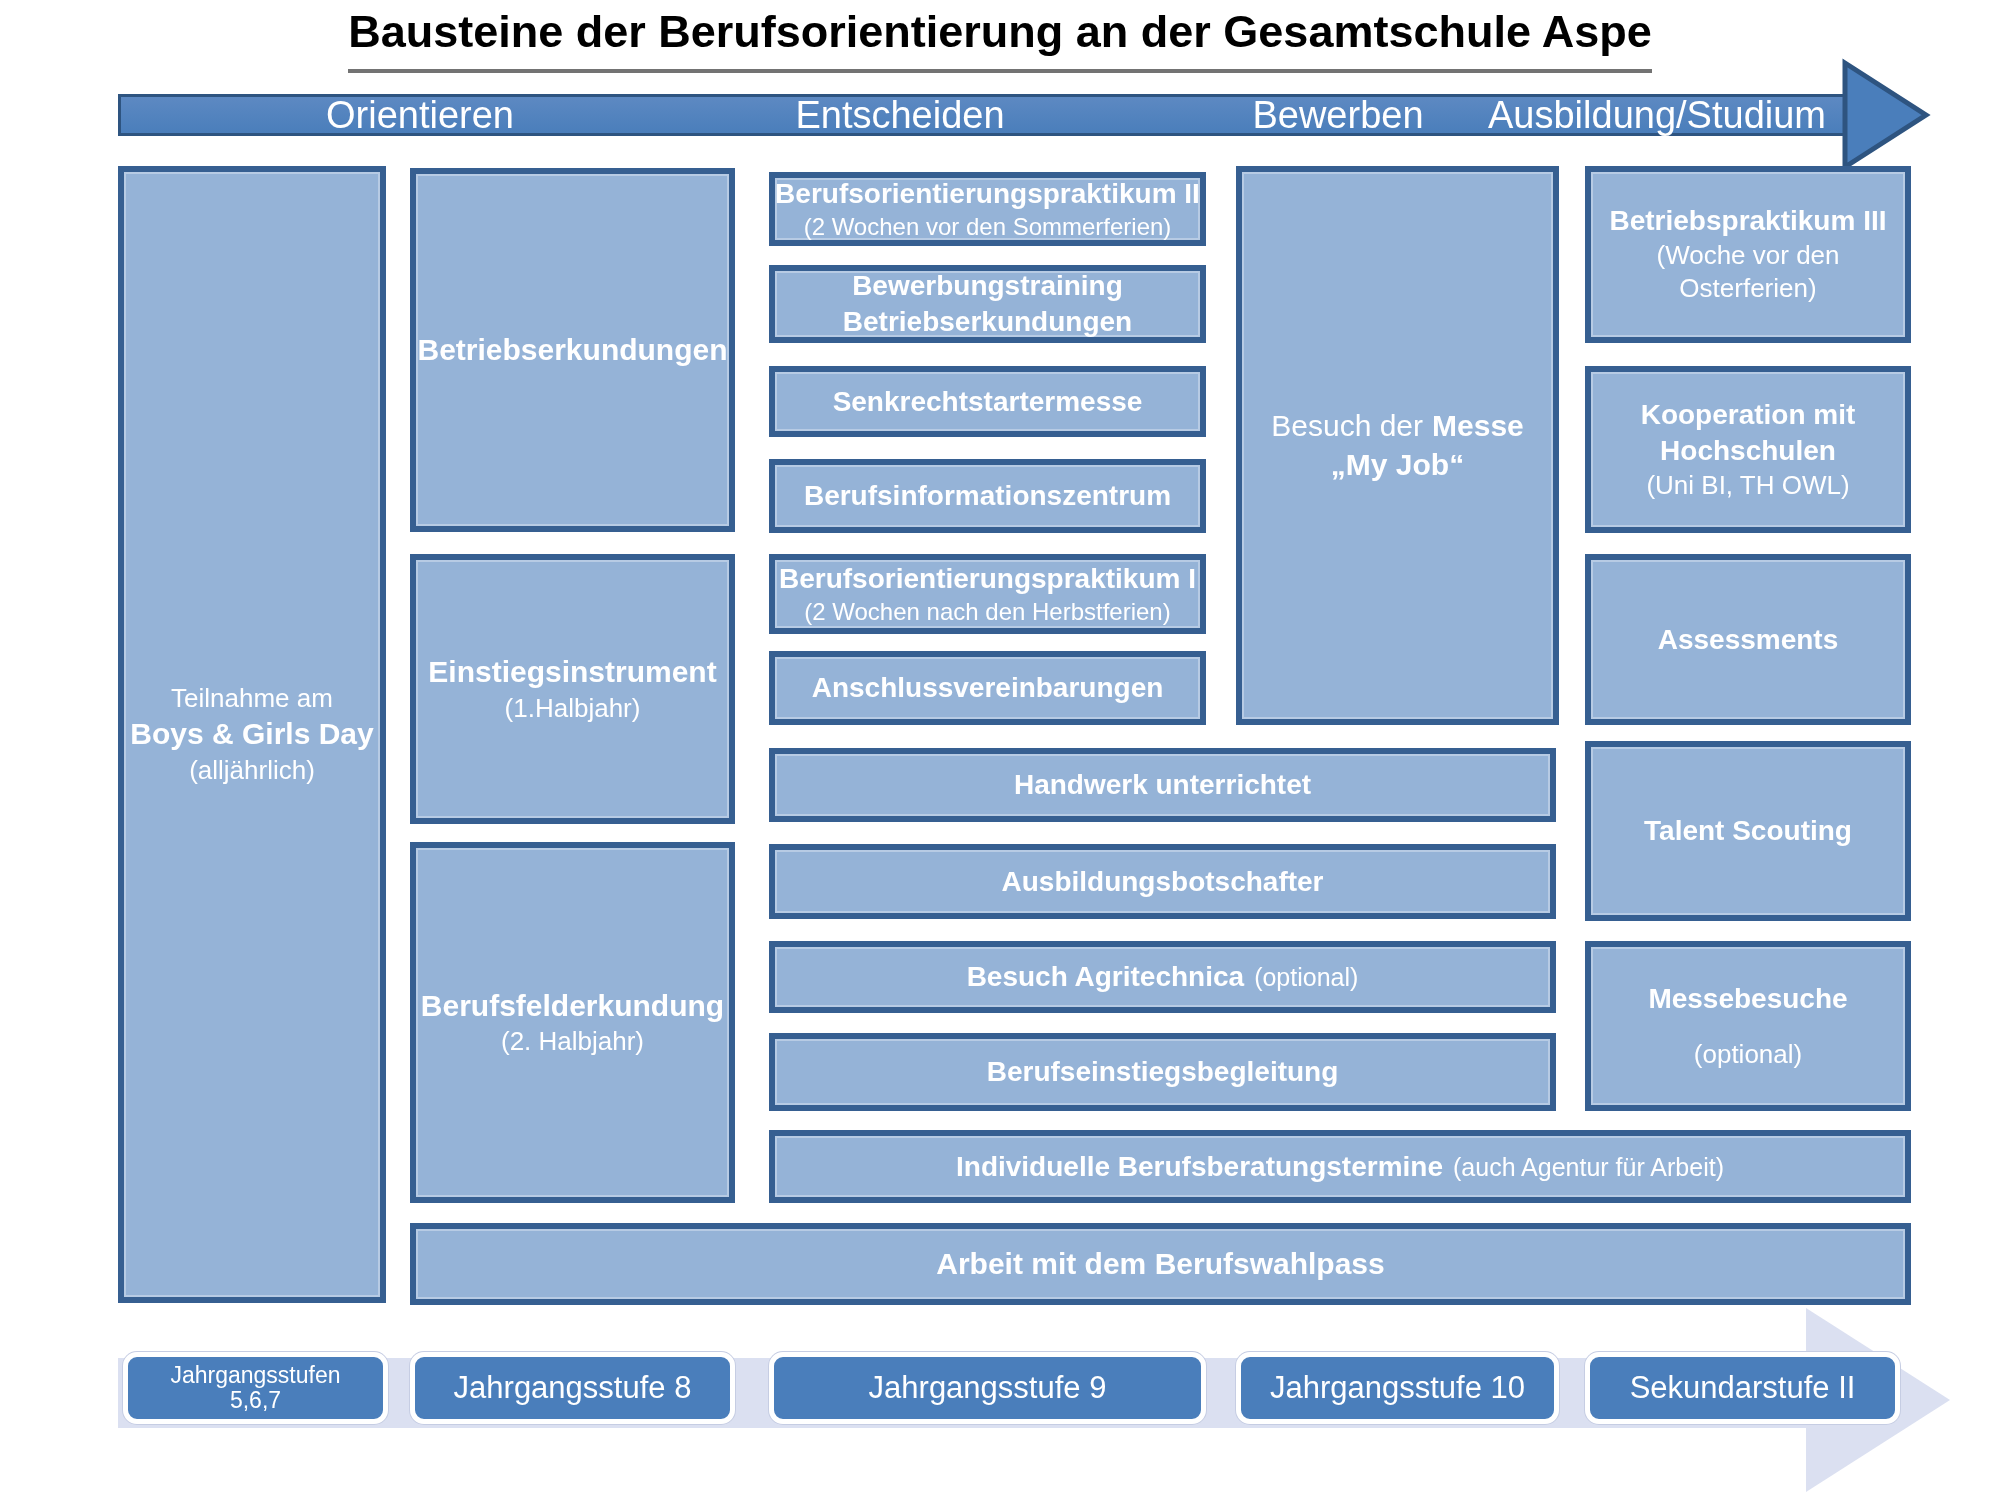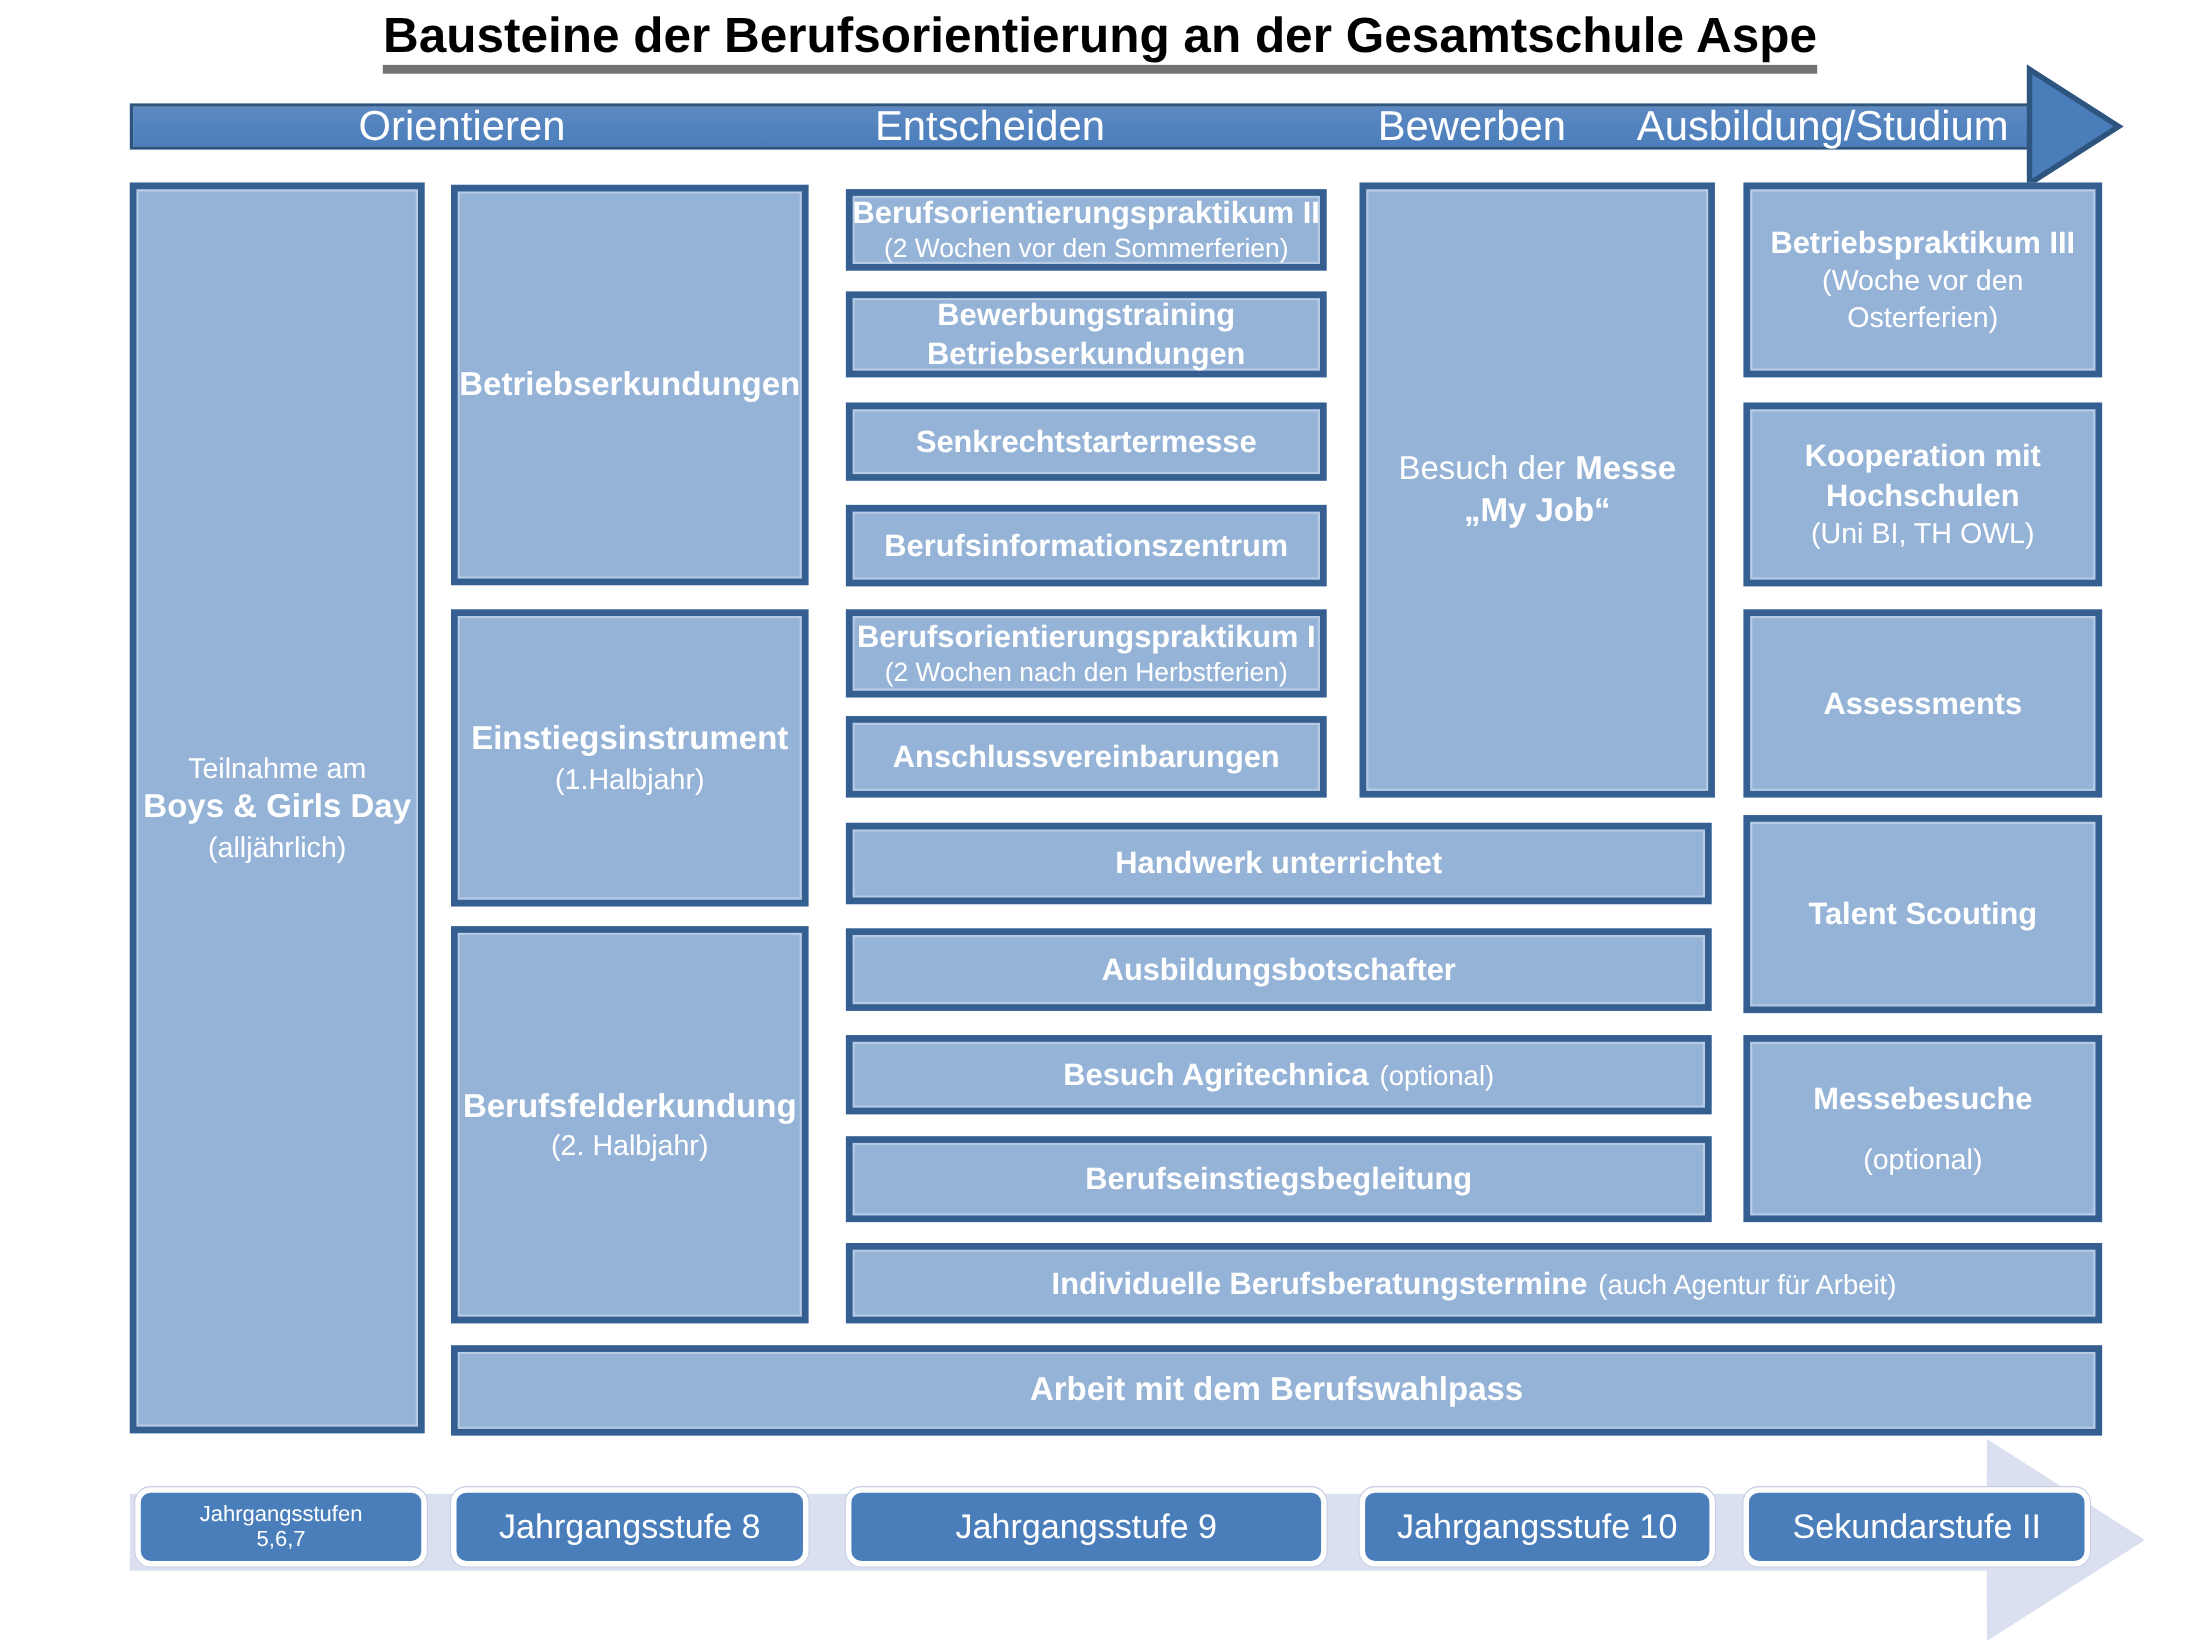--- a/index.html
+++ b/index.html
@@ -2,21 +2,21 @@
 <html lang="de"><head>
 <meta charset="utf-8">
 <style>
   html,body{margin:0;padding:0;background:#ffffff;}
   body{font-family:"Liberation Sans", sans-serif;}
   .canvas{position:relative;width:2000px;height:1500px;background:#ffffff;overflow:hidden;}
 
   
   .title{position:absolute;left:0;top:6px;width:2000px;text-align:center;
          font-size:45px;font-weight:bold;color:#000;}
-  .title span{border-bottom:8px solid #737373;padding-bottom:2px;}
+  .title span{border-bottom:4px solid #737373;padding-bottom:12px;}
 
   
   .arrow-body{position:absolute;left:118px;top:94px;width:1730px;height:42px;
               background:linear-gradient(#5d89c2,#4a7ebb);
               border:3px solid #2e5480;box-sizing:border-box;}
   .arrow-head{position:absolute;left:1842px;top:55px;width:90px;height:120px;}
   .phase{position:absolute;top:92px;height:46px;line-height:46px;color:#fff;
          font-size:38px;transform:translateX(-50%);white-space:nowrap;}
 
   
@@ -33,21 +33,21 @@
   .sfx{margin-left:10px;font-weight:normal;}
 
   
   .band{position:absolute;left:118px;top:1358px;width:1692px;height:70px;background:#dbe0f1;}
   .band-head{position:absolute;left:1806px;top:1308px;width:148px;height:184px;}
   .gbox{position:absolute;top:1352px;height:72px;background:#4a7ebb;
         border:5px solid #ffffff;border-radius:14px;box-sizing:border-box;
         display:flex;flex-direction:column;align-items:center;justify-content:center;
         color:#fff;font-size:31px;line-height:1.1;text-align:center;
         box-shadow:0 0 0 1px #c6cde3;}
-  .gbox .sm{font-size:20px;}
+  .gbox .sm{font-size:23px;}
 </style>
 </head>
 <body>
 
 <div class="canvas">
 
   <div class="title">
     <span>Bausteine der Berufsorientierung an der Gesamtschule Aspe</span>
   </div>
 

